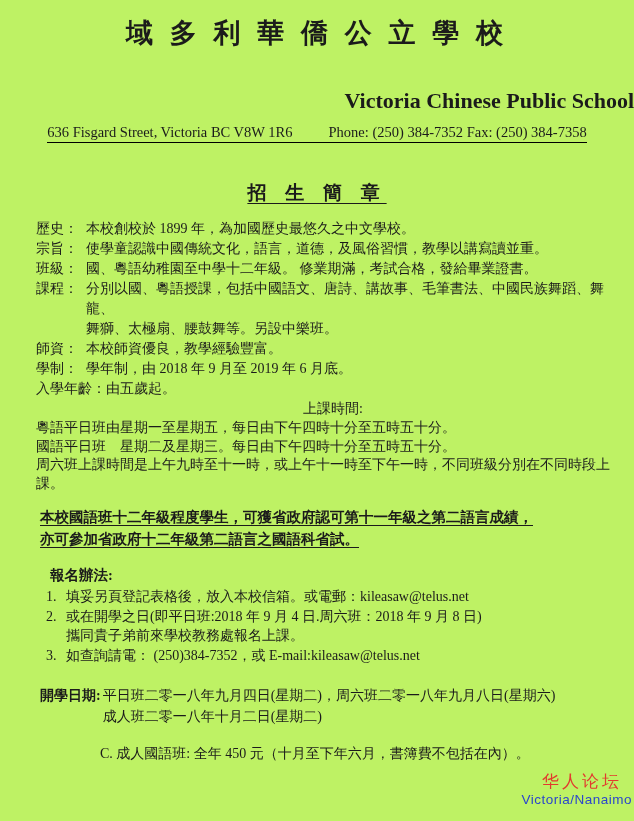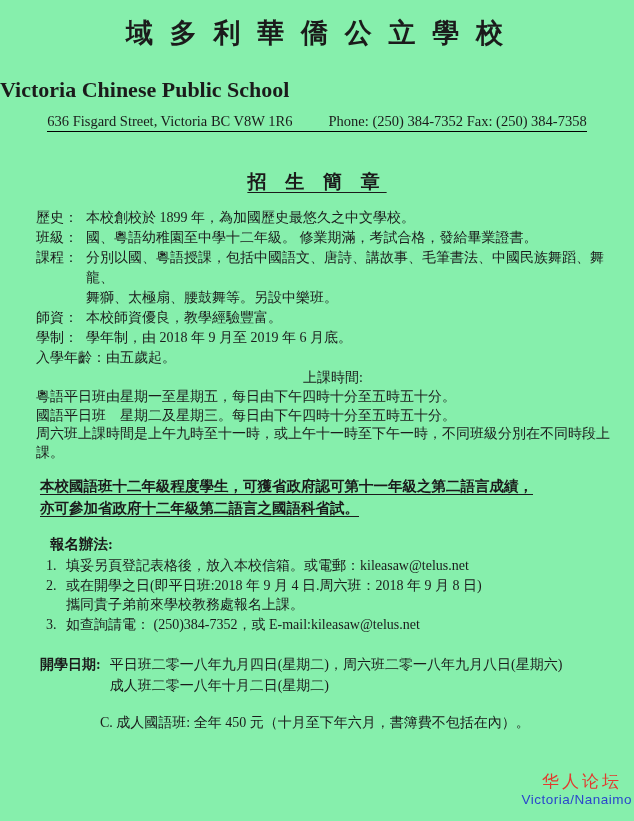--- a/index.html
+++ b/index.html
@@ -1,29 +1,29 @@
 <!DOCTYPE html>
 <html><head>
 <meta charset="utf-8">
 <style>
   html,body{margin:0;padding:0;background:#fff;}
   .page{
     position:relative;
     width:634px;height:821px;
-    background:#86efac;color:#1b1b1b;
+    background:#bef264;color:#1b1b1b;
     font-family:"Liberation Serif","DejaVu Serif",serif;
     overflow:hidden;box-sizing:border-box;
   }
   
   .zh-title{
     margin:15px 8px 0;text-align:center;
     font-size:27px;font-weight:700;letter-spacing:5px;white-space:nowrap;
   }
   .en-title{
-    margin:26px 0 0;text-align:left;
+    margin:37px 0 0;text-align:right;
     font-size:22px;font-weight:700;
   }
   .address-wrap{margin-top:9px;text-align:center;}
   .address-line{
     display:inline-block;border-bottom:1.5px solid #000;padding-bottom:1px;
     font-size:14.5px;white-space:nowrap;
   }
   .addr-gap{display:inline-block;width:36px;}
   
   .doc-title{
@@ -44,21 +44,21 @@
   }
   .notice div{text-decoration:underline;text-underline-offset:3px;}
   
   .reg-heading{margin:15px 0 2px 50px;font-weight:700;font-size:14.5px;line-height:20px;}
   .reg-list{margin:0 4px 0 46px;font-size:14px;}
   .reg-item{display:flex;line-height:19.5px;}
   .reg-num{flex:0 0 20px;}
   .reg-item-text{flex:1;}
   
   .opening{display:flex;margin:20px 4px 0 40px;font-size:14px;line-height:21px;}
-  .opening-label{flex:0 0 auto;font-weight:700;margin-right:9px;}
+  .opening-label{flex:0 0 auto;font-weight:700;margin-right:2px;}
   
   .fee-a{display:flex;margin:27px 4px 0 38px;font-size:14px;line-height:21px;}
   .fee-label{flex:0 0 auto;font-weight:700;margin-right:11px;}
   .fee-b{margin:18px 4px 0 100px;font-size:14px;line-height:21px;}
   .fee-c{margin:16px 4px 0 100px;font-size:14px;line-height:21px;}
   
   .watermark{
     position:absolute;right:2px;top:772px;
     display:flex;flex-direction:column;align-items:flex-end;
     font-family:"Liberation Sans","DejaVu Sans",sans-serif;
@@ -82,20 +82,26 @@
   </div>
 
   <div class="doc-title">招 生 簡 章</div>
 
   <div class="info">
     <div id="info-lines">
         <div class="info-line">
           <span class="info-label">歷史：</span>
           <span class="info-text">
             <div>本校創校於 1899 年，為加國歷史最悠久之中文學校。</div>
+          </span>
+        </div>
+        <div class="info-line">
+          <span class="info-label">宗旨：</span>
+          <span class="info-text">
+            <div>使學童認識中國傳統文化，語言，道德，及風俗習慣，教學以講寫讀並重。</div>
           </span>
         </div>
         <div class="info-line">
           <span class="info-label">班級：</span>
           <span class="info-text">
             <div>國、粵語幼稚園至中學十二年級。 修業期滿，考試合格，發給畢業證書。</div>
           </span>
         </div>
         <div class="info-line">
           <span class="info-label">課程：</span>

